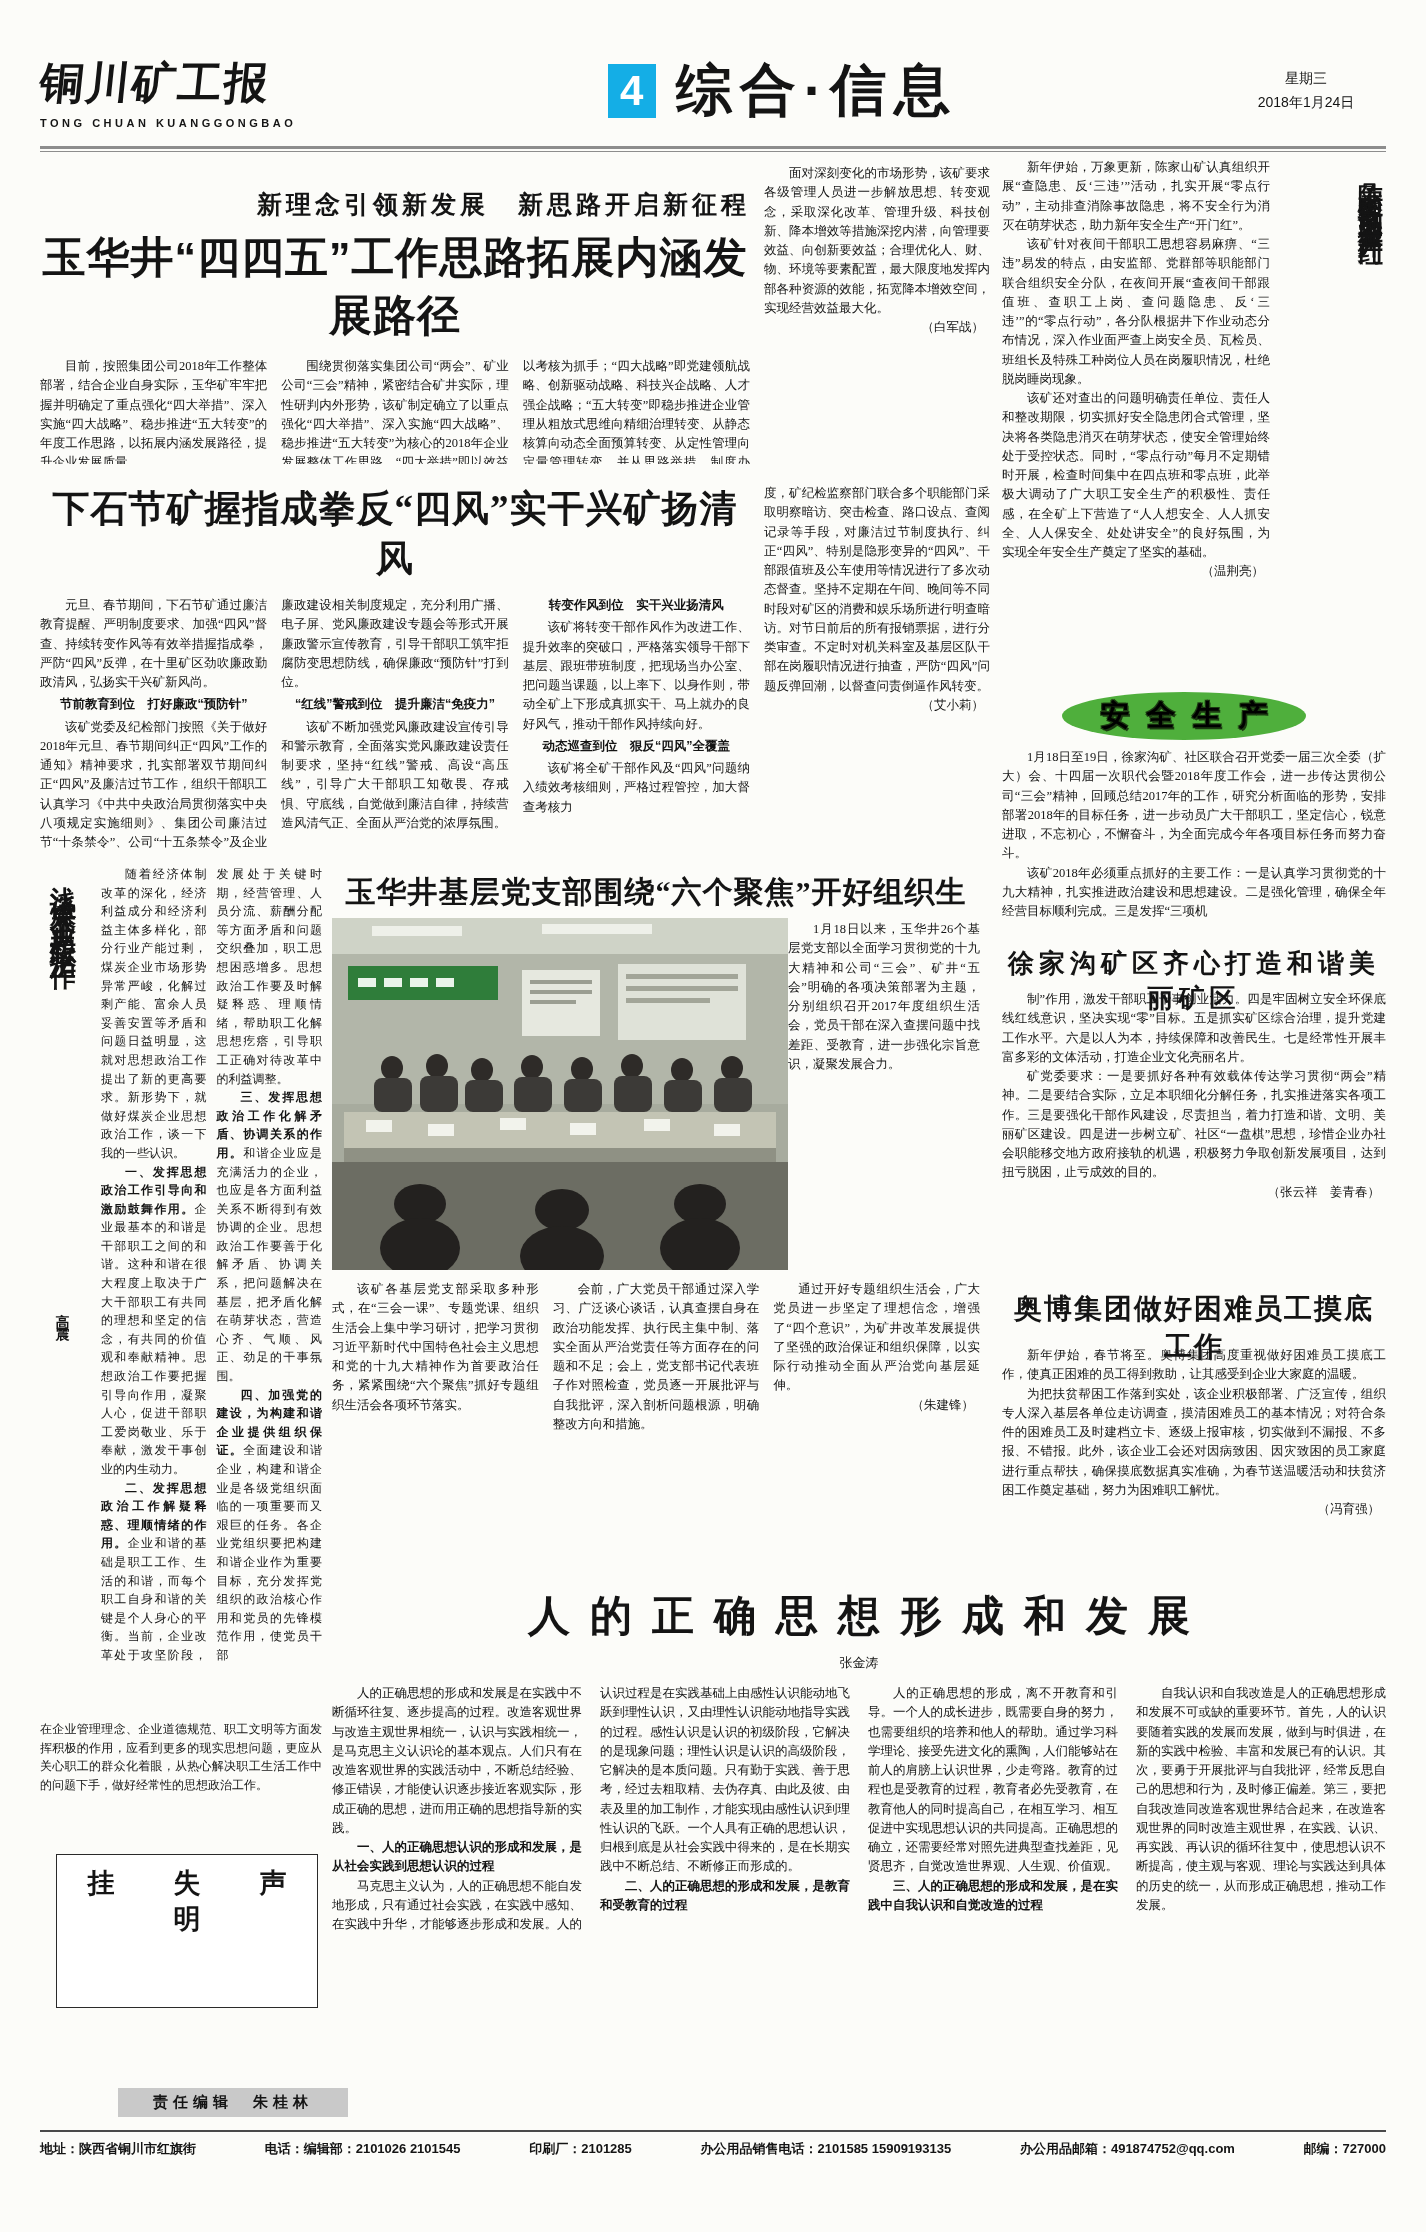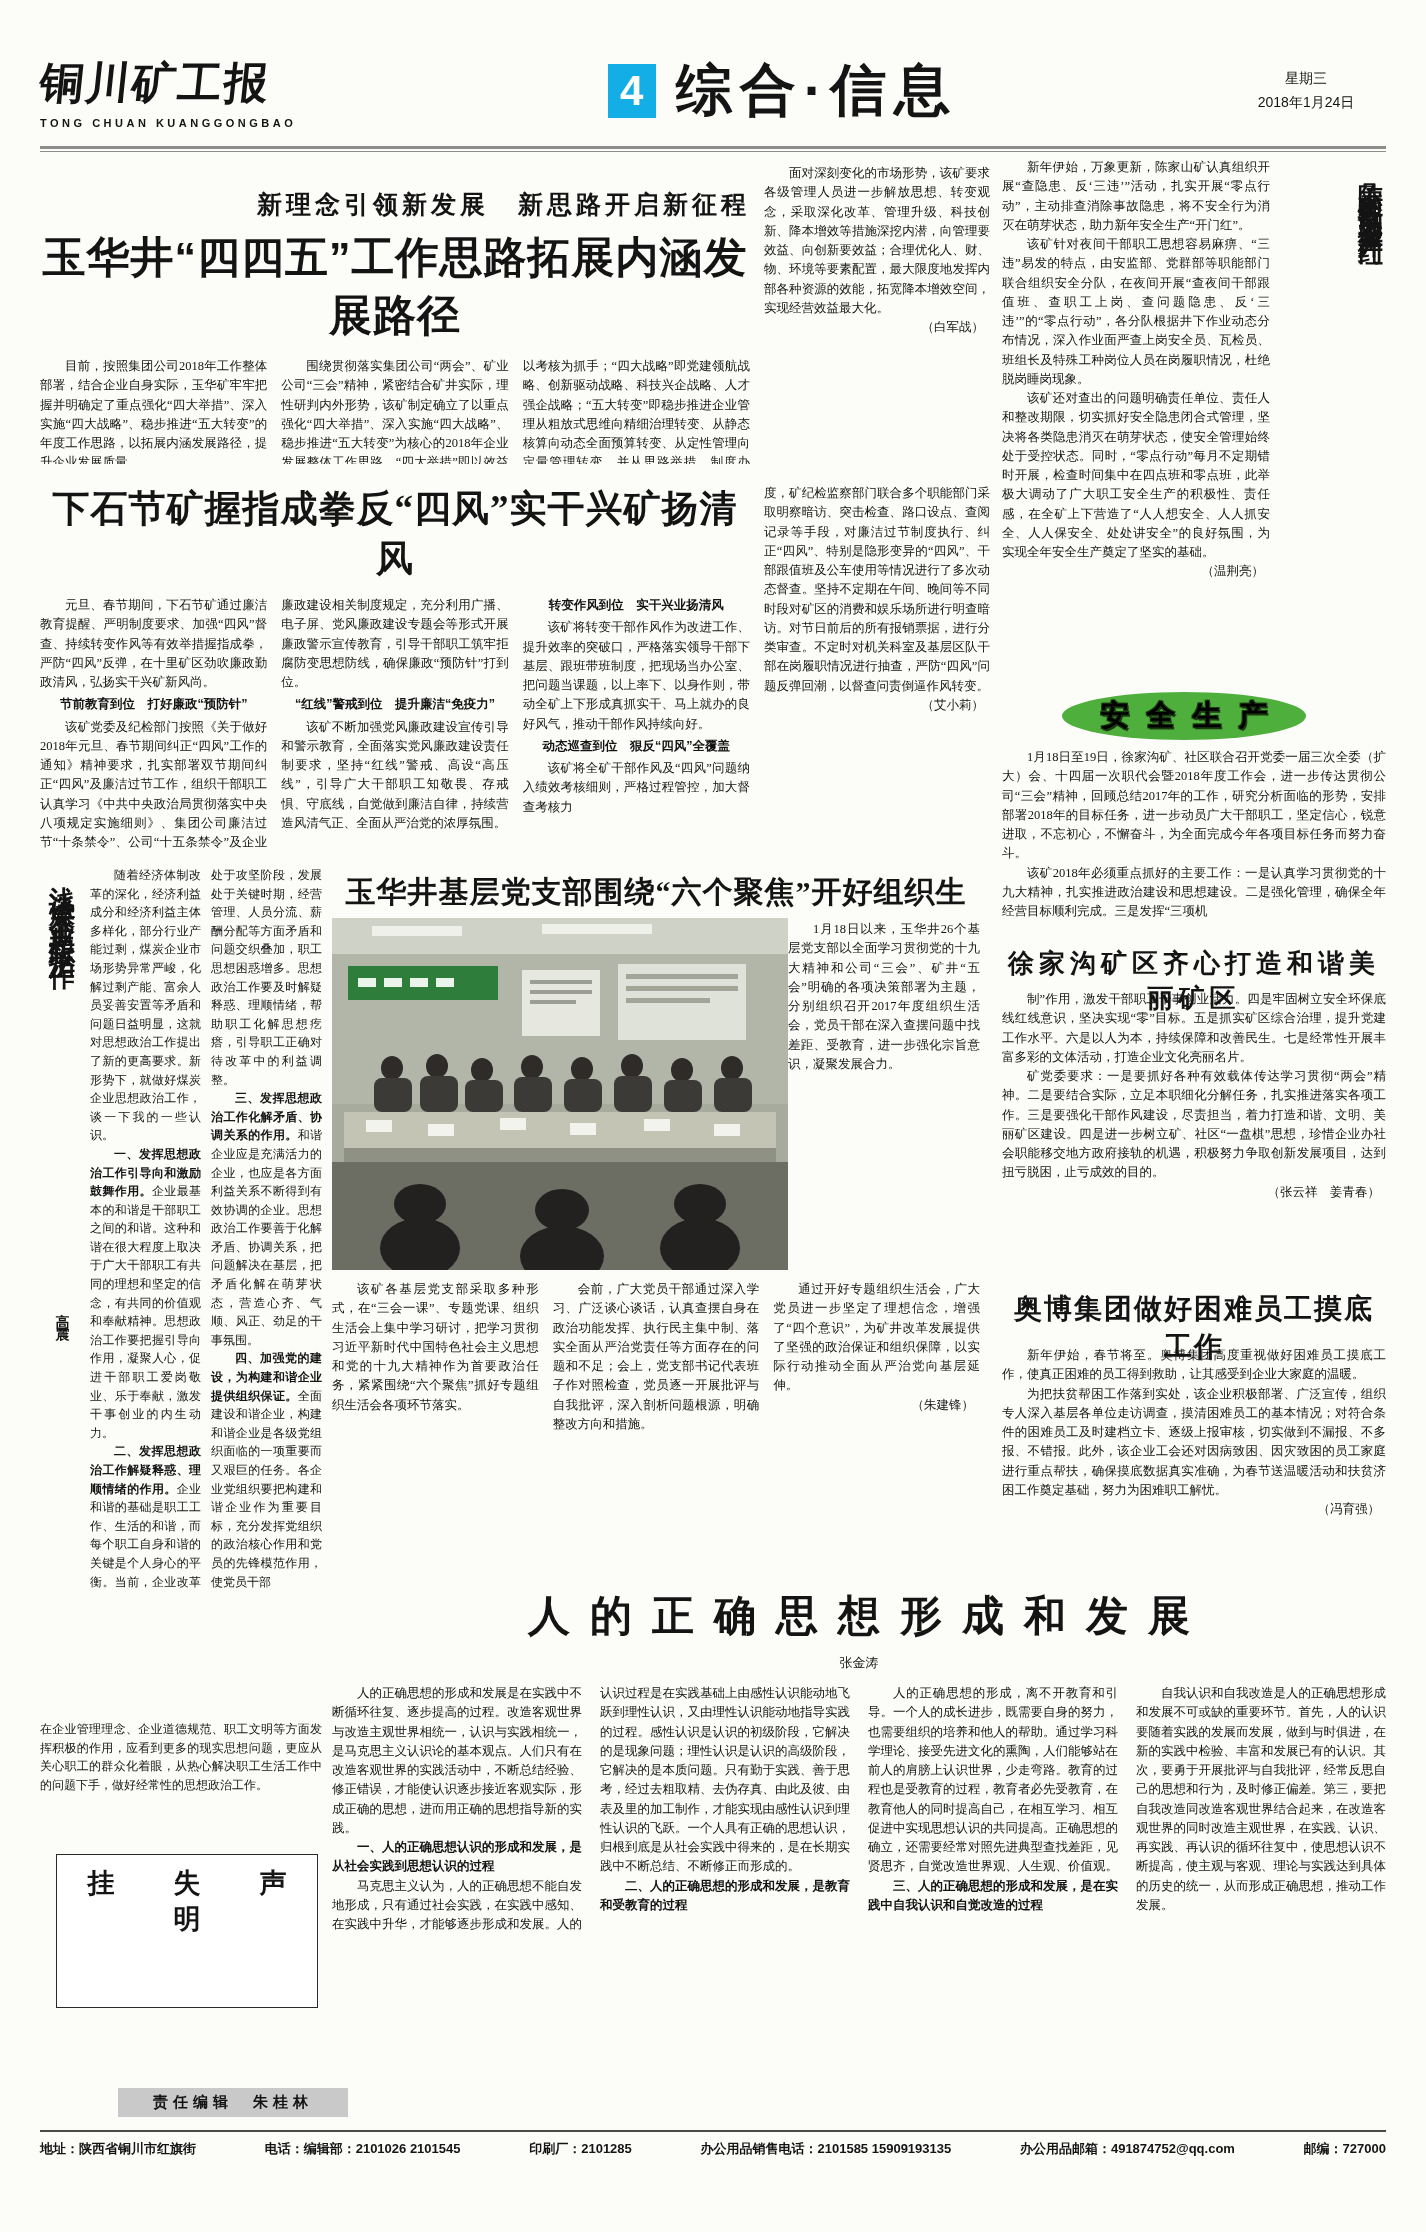--- a/index.html
+++ b/index.html
@@ -58,21 +58,21 @@
   
   #a2 { position:absolute; left:40px; top:480px; width:950px; height:384px; display:flex; gap:14px; }
   .a2-left { width:710px; display:flex; flex-direction:column; }
   .headline2 { text-align:center; font-size:37px; font-weight:900; letter-spacing:1px; margin:4px 0 12px; }
   .a2-body { flex:1; column-count:3; column-gap:14px; overflow:hidden; }
   .a2-col4 { flex:1; overflow:hidden; padding-top:4px; }
   .a2-col4 p:first-child { text-indent:0; }
 
   
   #essay { position:absolute; left:40px; top:866px; width:282px; height:974px; }
-  .es-top { display:flex; gap:6px; height:846px; }
+  .es-top { display:flex; gap:17px; height:846px;font-family:Liberation Mono, monospace; }
   .es-rail { width:44px; display:flex; flex-direction:column; align-items:center; }
   .es-title { writing-mode:vertical-rl; text-orientation:upright; font-size:26px; font-weight:bold;
               letter-spacing:7px; height:420px; }
   .es-author { writing-mode:vertical-rl; text-orientation:upright; font-size:14px; font-weight:bold; margin-top:16px; }
   .es-bodyA { flex:1; column-count:2; column-gap:10px; overflow:hidden; }
   .es-bodyA p, .es-bodyB p { font-size:12px; line-height:1.55; }
   .es-bodyB { height:118px; overflow:hidden; margin-top:8px; }
 
   
   #photoart { position:absolute; left:332px; top:866px; width:648px; }

